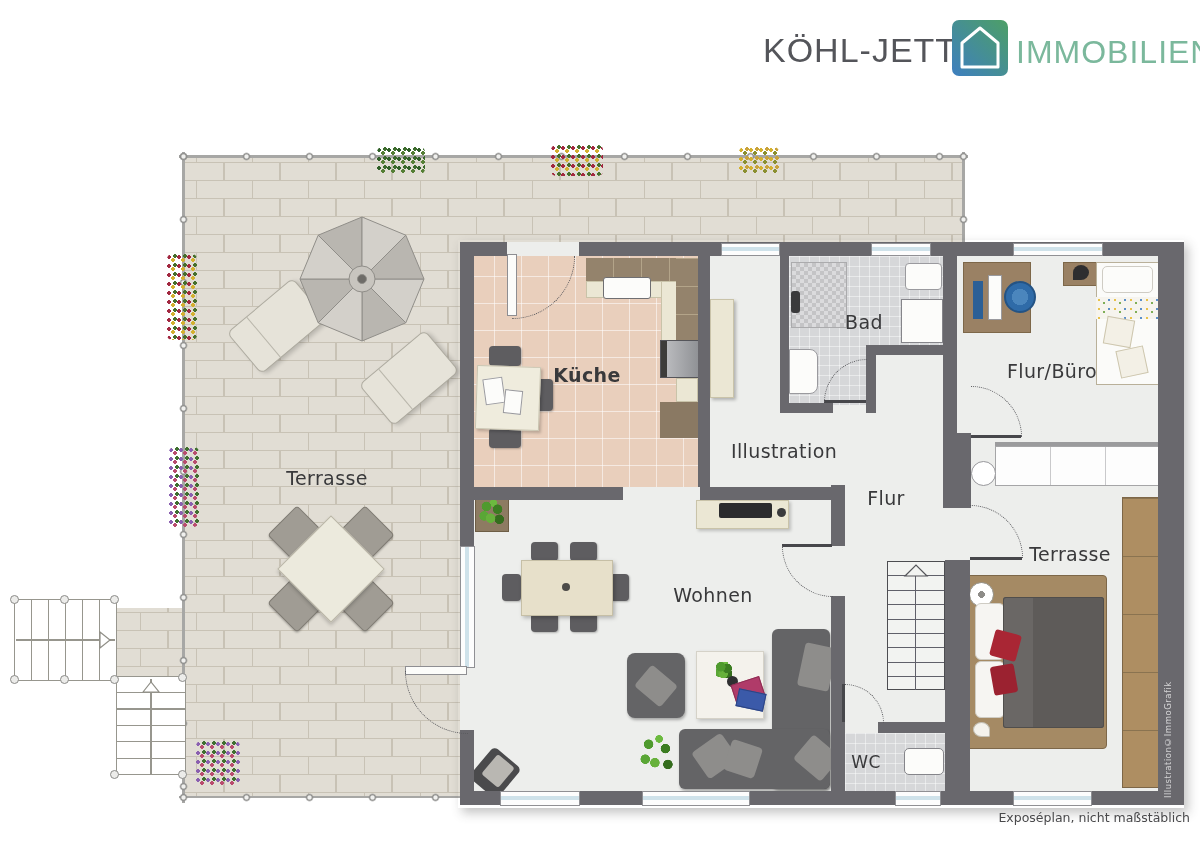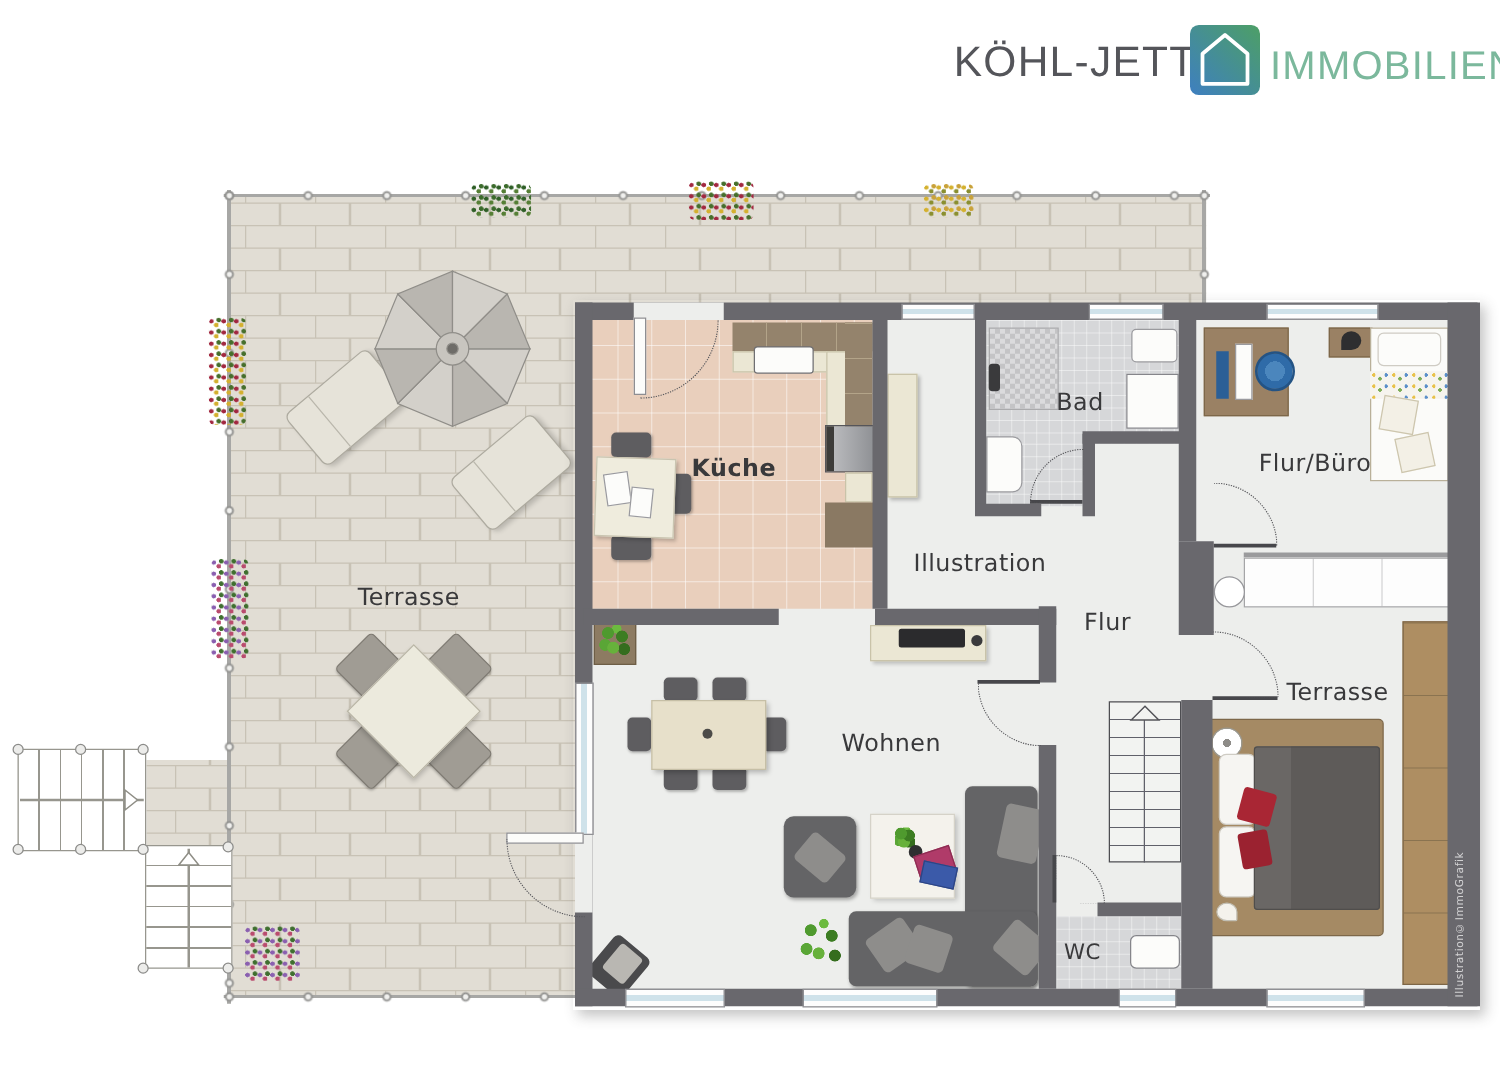--- a/index.html
+++ b/index.html
@@ -310,14 +310,15 @@
   <span class="lbl" style="left:587px;top:375px;font-weight:bold;">Küche</span>
   <span class="lbl" style="left:864px;top:322px;">Bad</span>
   <span class="lbl" style="left:1052px;top:371px;">Flur/Büro</span>
   <span class="lbl" style="left:784px;top:451px;">Illustration</span>
   <span class="lbl" style="left:886px;top:498px;">Flur</span>
   <span class="lbl" style="left:713px;top:595px;">Wohnen</span>
   <span class="lbl" style="left:1070px;top:554px;">Terrasse</span>
   <span class="lbl sm" style="left:866px;top:762px;">WC</span>
 
   <span class="watermark" style="left:1163px;top:688px;height:110px;">Illustration©ImmoGrafik</span>
+  <span class="footer-note" style="right:10px;top:810px;width:300px;">Exposéplan, nicht maßstäblich</span>
 
 </div>
 
 </body></html>

